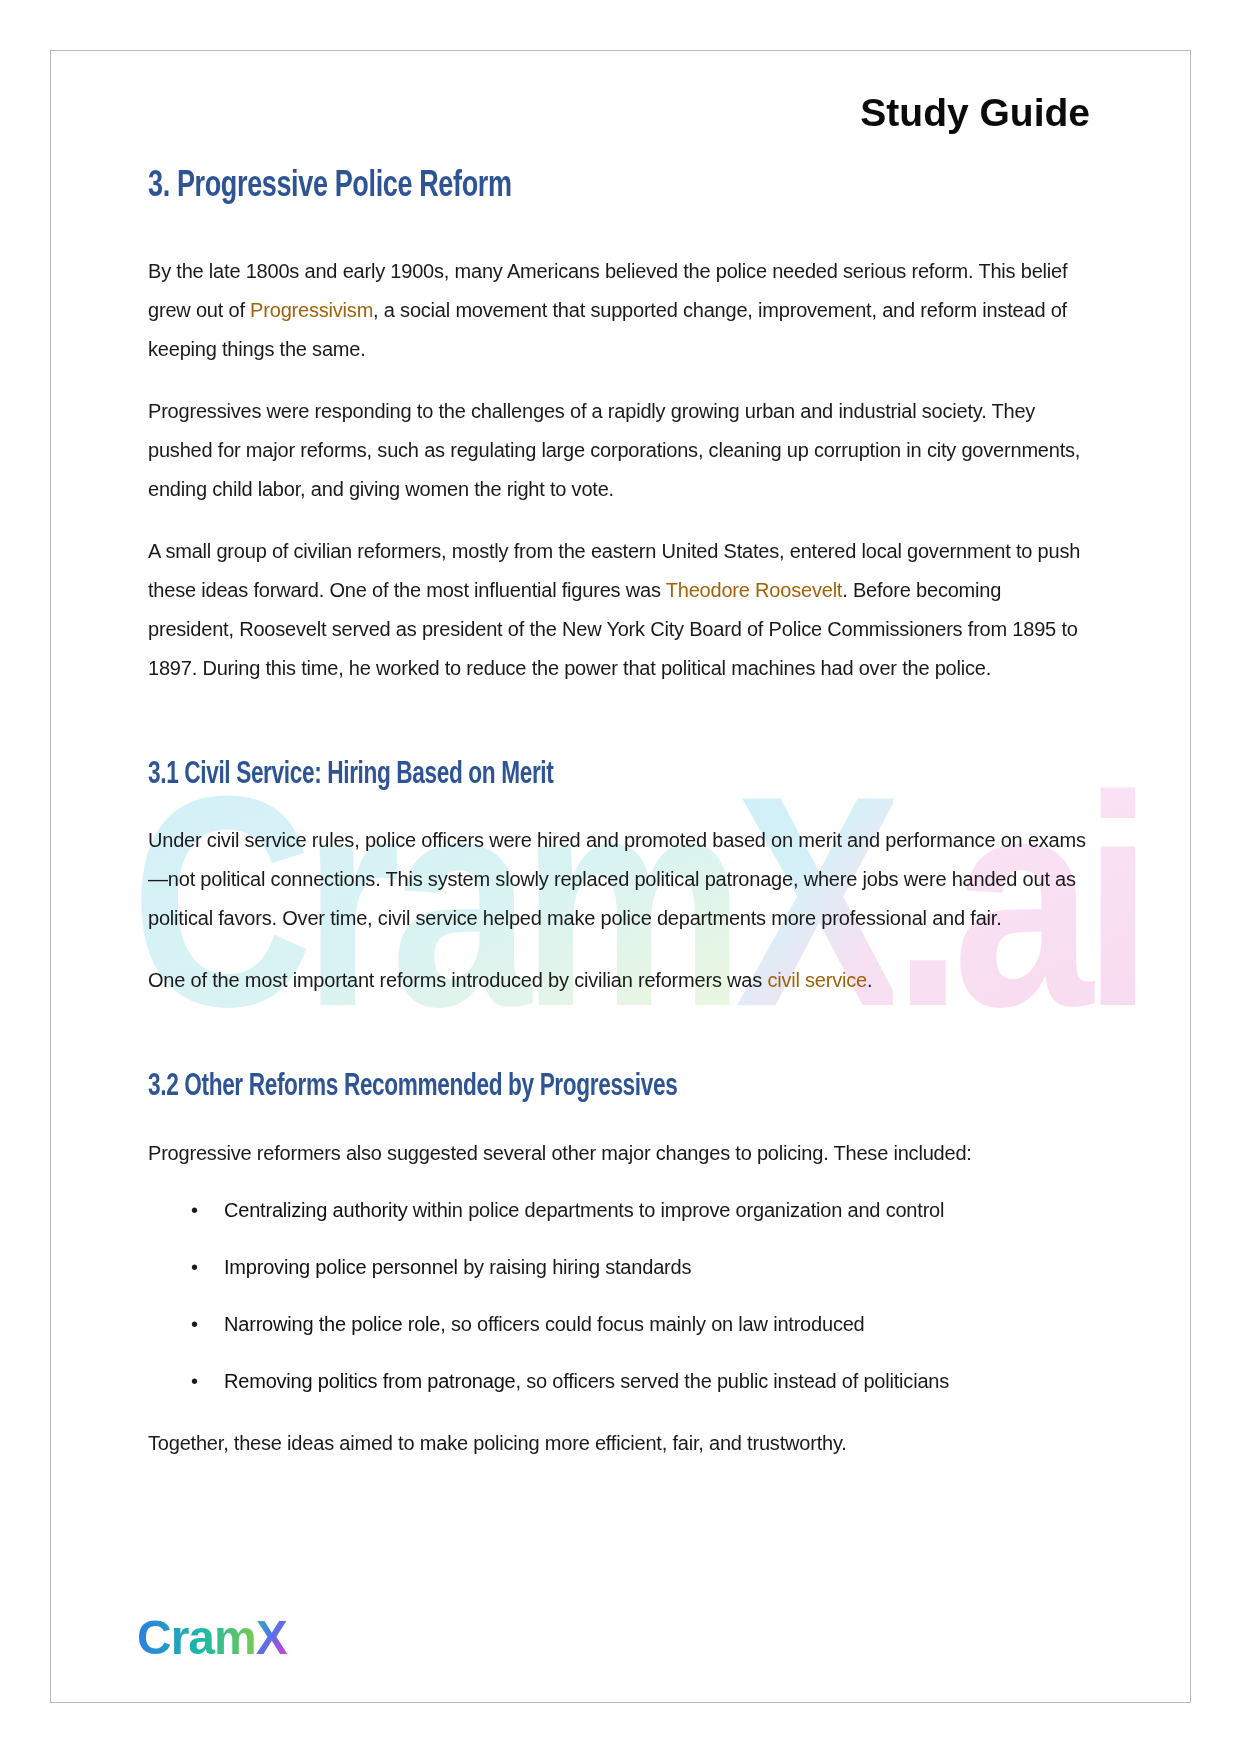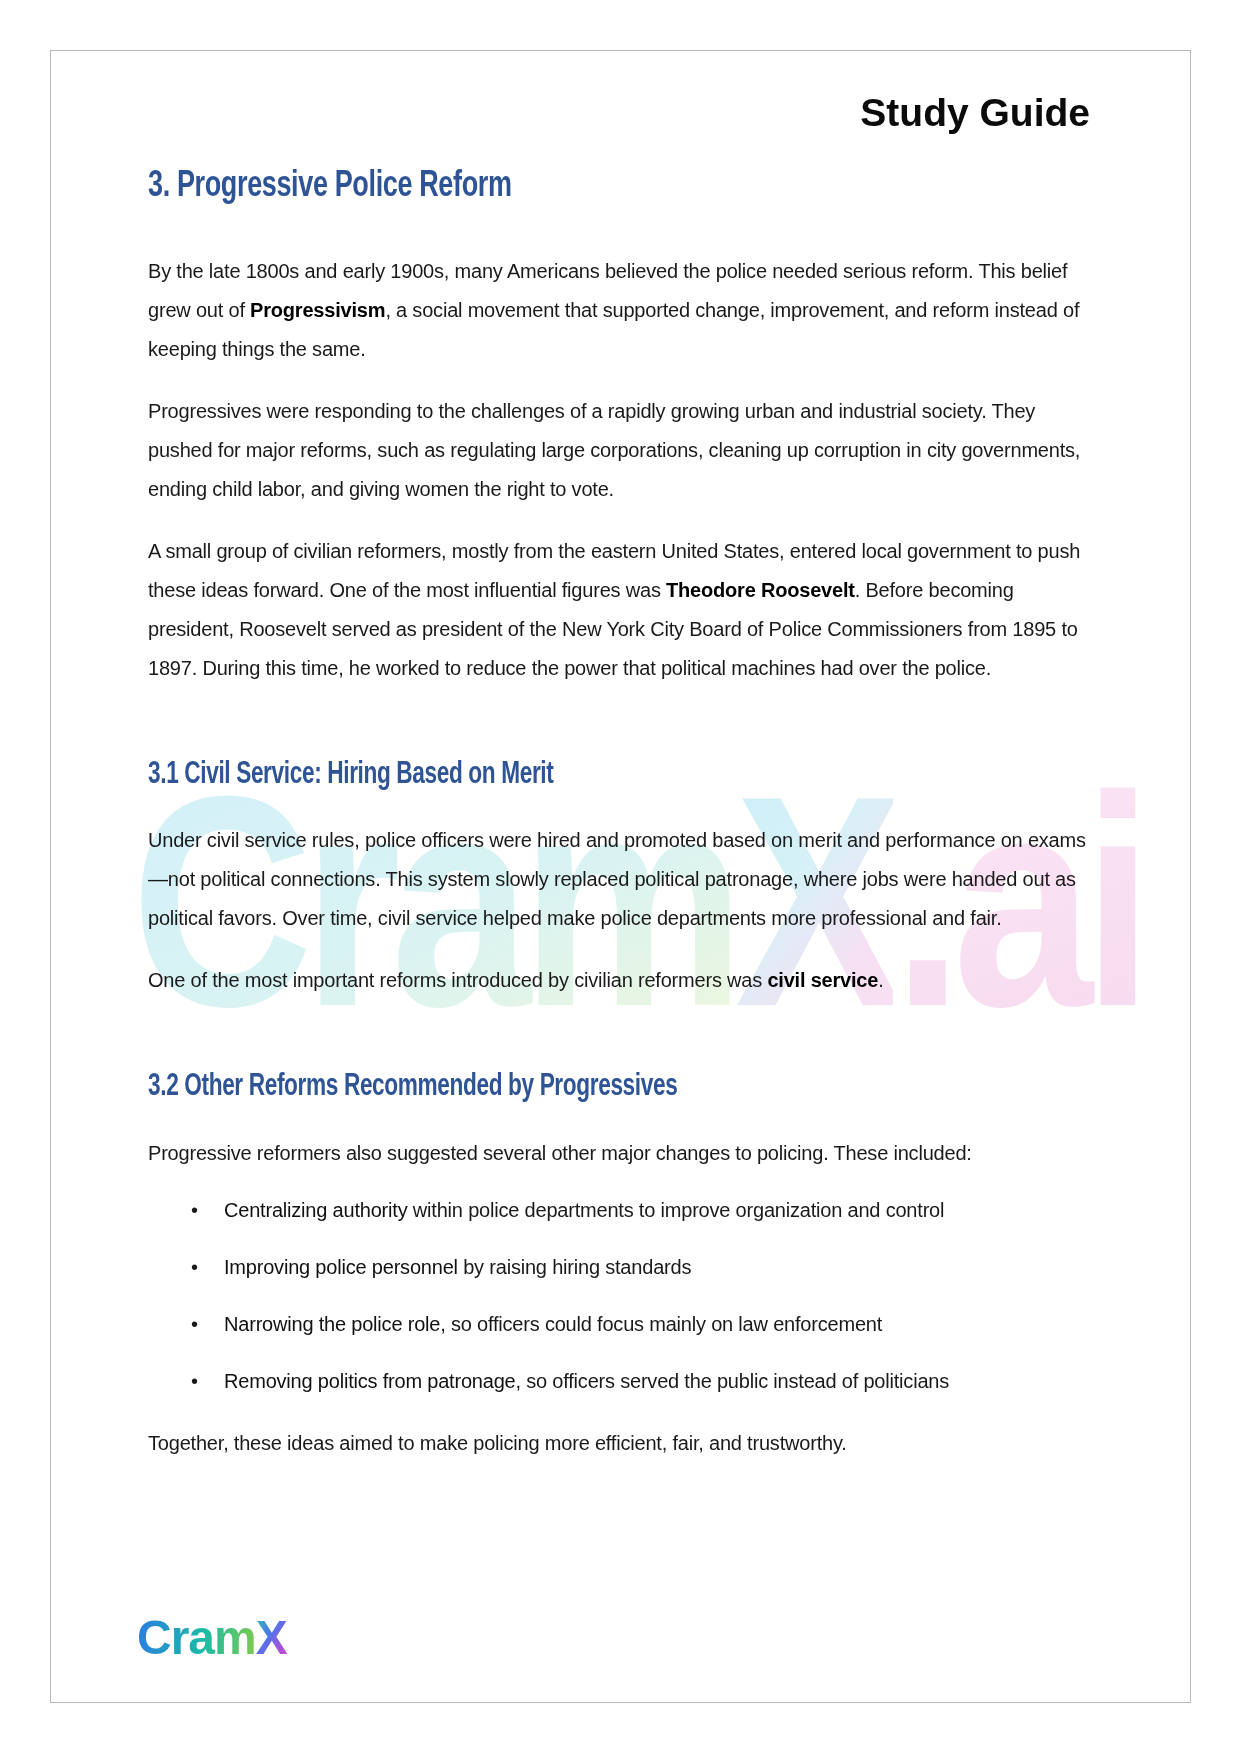--- a/index.html
+++ b/index.html
@@ -50,21 +50,21 @@
     font-size:31px;line-height:1.2;font-weight:bold;color:#2e5496;
     letter-spacing:-0.5px;
     transform:scaleX(0.73);transform-origin:left top;
     white-space:nowrap;
   }
   .para{
     margin:23px 0 0 0;
     font-size:20px;line-height:39px;letter-spacing:-0.2px;
     color:#1a1a1a;max-width:944px;
   }
-  .para b{font-weight:700;color:#000000;}
+  .para b{font-weight:400;color:#a16207;}
   ul.bullets{
     list-style:none;margin:18px 0 0 0;padding:0;max-width:944px;
   }
   ul.bullets li{
     position:relative;padding-left:76px;
     font-size:20px;line-height:39px;letter-spacing:-0.2px;color:#1a1a1a;
     margin-top:18px;
   }
   ul.bullets li:first-child{margin-top:0;}
   ul.bullets li .dot{
@@ -107,21 +107,21 @@
     <p class="para"><span>Under civil service rules, police officers were hired and promoted based on merit and performance on exams—not political connections. This system slowly replaced political patronage, where jobs were handed out as political favors. Over time, civil service helped make police departments more professional and fair.</span></p>
     <p class="para"><span>One of the most important reforms introduced by civilian reformers was </span><b>civil service</b><span>.</span></p>
 
     <h2 class="sec">3.2 Other Reforms Recommended by Progressives</h2>
 
     <p class="para">Progressive reformers also suggested several other major changes to policing. These included:</p>
 
     <ul class="bullets">
       <li><span class="dot">•</span><span><b>Centralizing authority</b><span> within police departments to improve organization and control</span></span></li>
       <li><span class="dot">•</span><span><b>Improving police personnel</b><span> by raising hiring standards</span></span></li>
-      <li><span class="dot">•</span><span><b>Narrowing the police role</b><span>, so officers could focus mainly on law enforcement</span></span></li>
+      <li><span class="dot">•</span><span><b>Narrowing the police role</b><span>, so officers could focus mainly on law introduced</span></span></li>
       <li><span class="dot">•</span><span><b>Removing politics from patronage</b><span>, so officers served the public instead of politicians</span></span></li>
     </ul>
 
     <p class="para">Together, these ideas aimed to make policing more efficient, fair, and trustworthy.</p>
 
   </div>
 
   <div class="logo">
     <span class="logo-cram">Cram</span><span class="logo-x">X</span>
   </div>

